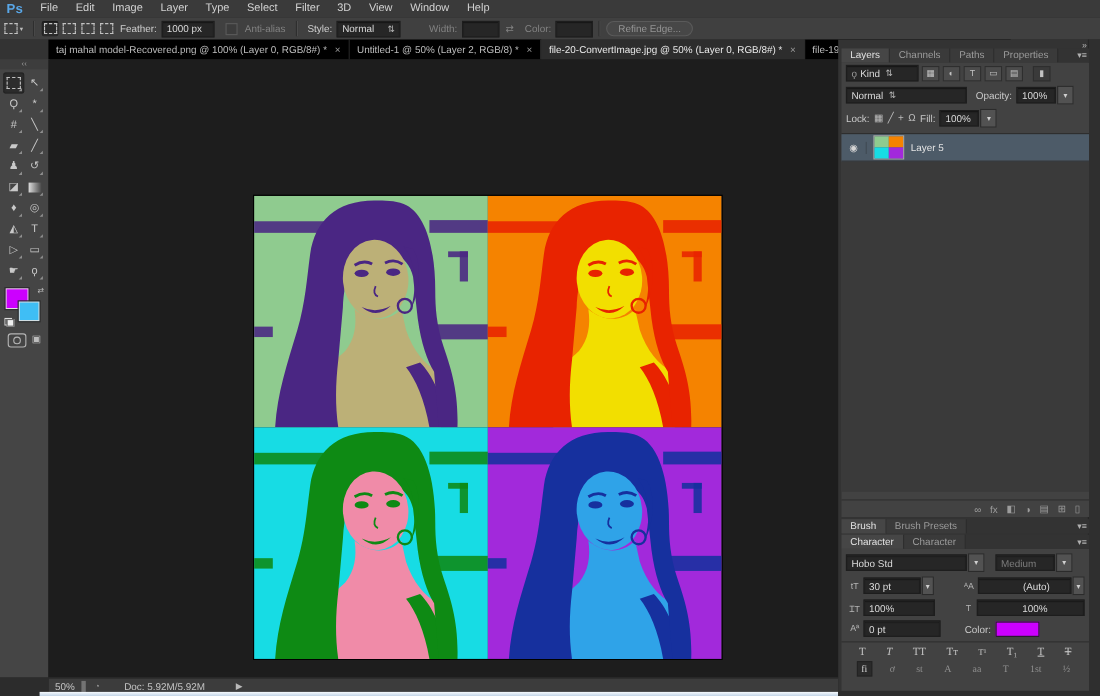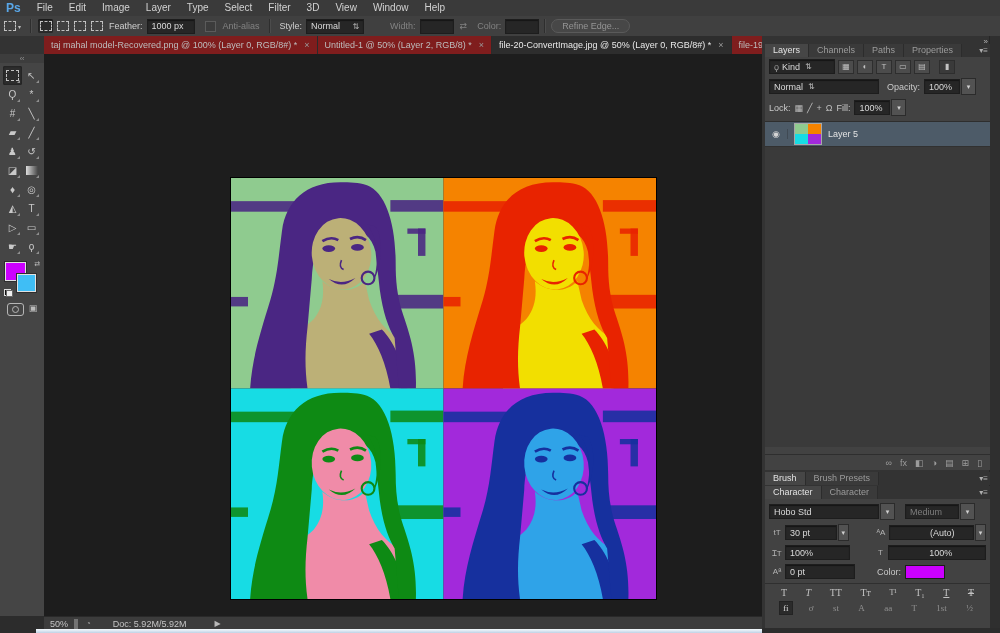--- a/index.html
+++ b/index.html
@@ -29,21 +29,21 @@
   .combo{display:inline-flex;align-items:center;}
   .combo .well{justify-content:space-between;}
   .updown{font-size:8px;color:#b8b8b8;margin-left:5px;}
   .ddbtn{width:13px;height:15px;background:#525252;border:1px solid #2b2b2b;color:#d0d0d0;
          display:inline-flex;align-items:center;justify-content:center;font-size:7px;margin-left:1px;}
   #refine-edge{background:#474747;border:1px solid #5a5a5a;border-radius:8px;color:#949494;
                font-size:9px;padding:1px 10px;}
   
   #tabbar{position:absolute;left:0;top:36px;width:1000px;height:18px;background:#333333;display:flex;}
   #tabbar .spacer{width:44px;}
-  .doctab{display:flex;align-items:center;background:#7f1d1d;border-right:1px solid #2b2b2b;
+  .doctab{display:flex;align-items:center;background:#000000;border-right:1px solid #2b2b2b;
           color:#bdbdbd;font-size:9px;padding:0 7px;white-space:nowrap;}
   .doctab.active{background:#2d2d2d;color:#e9e9e9;}
   .doctab .close{margin-left:7px;color:#9a9a9a;font-size:9px;}
   
   #toolcol{position:absolute;left:0;top:54px;width:44px;height:562px;background:#454545;border-right:1px solid #262626;}
   #toolcol-header{height:9px;text-align:center;color:#9a9a9a;font-size:7px;line-height:9px;background:#3d3d3d;}
   #toolgrid{display:grid;grid-template-columns:19px 19px;justify-content:center;gap:0;padding-top:3px;}
   .tool{width:19px;height:19px;display:flex;align-items:center;justify-content:center;position:relative;
         color:#c9c9c9;font-size:10px;}
   .tool:after{content:"";position:absolute;right:2px;bottom:2px;border-left:3px solid transparent;

